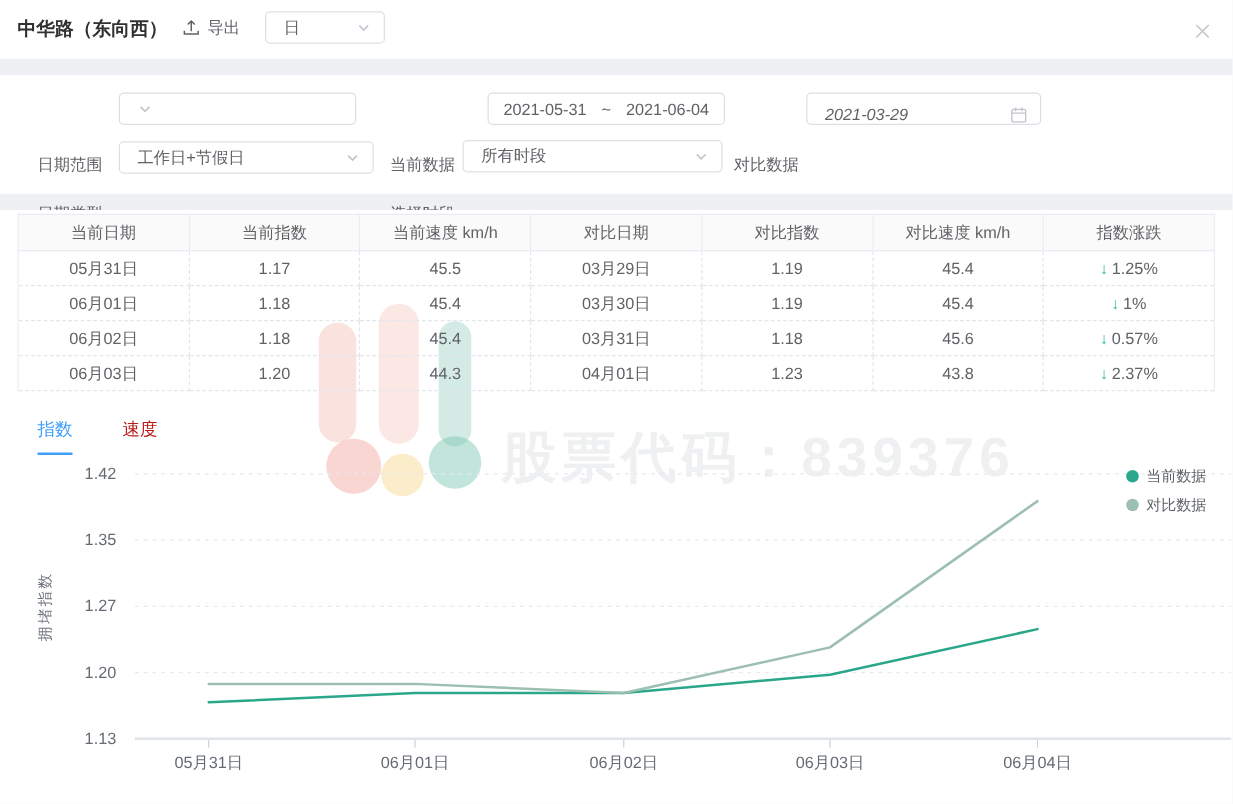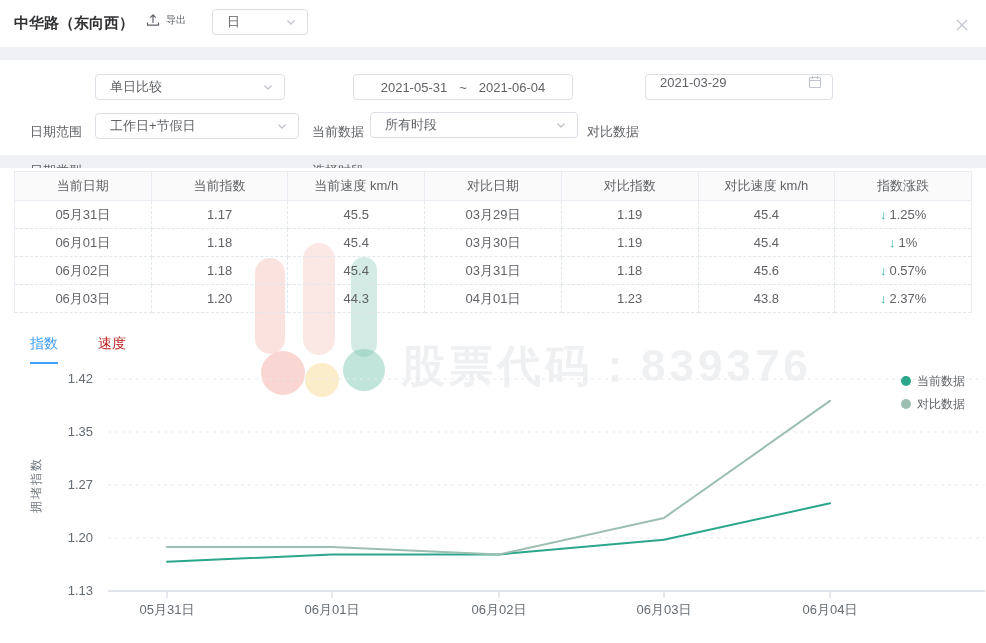--- a/index.html
+++ b/index.html
@@ -16,21 +16,21 @@
 
   
   .top-header { top:0; height:47px; }
   .page-title {
     position:absolute; left:14px; top:14px;
     font-size:15px; font-weight:700; color:#303133;
   }
   .export-btn {
     position:absolute; left:146px; top:13px;
     display:flex; align-items:center; gap:6px;
-    color:#5f6368; cursor:pointer; font-size:10px;
+    color:#5f6368; cursor:pointer; font-size:13px;
   }
   .sel-box {
     position:absolute; height:26px;
     border:1px solid #dcdfe6; border-radius:4px; background:#fff;
     display:flex; align-items:center;
     padding:0 10px 0 14px; color:#606266; font-size:13px;
   }
   .sel-box .sel-text { flex:1; }
   .period-select { left:212px; top:9px; width:96px; }
   .close-btn { position:absolute; right:16px; top:17px; width:16px; height:16px; cursor:pointer; }
@@ -42,22 +42,22 @@
 
   .date-range-box {
     position:absolute; height:26px;
     border:1px solid #dcdfe6; border-radius:4px; background:#fff;
     display:flex; align-items:center; justify-content:center; gap:12px;
     color:#606266; font-size:13px;
   }
   .date-box {
     position:absolute; height:26px;
     border:1px solid #dcdfe6; border-radius:4px; background:#fff;
-    display:flex; align-items:flex-start;
-    padding:0 10px 0 14px; color:#606266; font-size:13px;
+    display:flex; align-items:flex-end;
+    padding:0 10px 0 14px; color:#606266; font-size:13px;font-style:italic;
   }
   .date-box .sel-text { flex:1; }
 
   
   .content-panel { top:168px; height:475px; }
 
   
   .watermark { position:absolute; left:255px; top:75px; width:520px; height:160px; z-index:0; pointer-events:none; }
   .wm-shape { position:absolute; }
   .wm-bar1 { left:0;  top:15px; width:30px; height:96px;  border-radius:15px; background:rgba(243,178,168,.38); }
@@ -129,28 +129,27 @@
     <svg width="16" height="16" viewBox="0 0 16 16">
       <path d="M3 3 L13 13 M13 3 L3 13" stroke="#c3c7ce" stroke-width="1.4"></path>
     </svg>
   </div>
 </div>
 
 <div class="panel filter-panel">
 
   <span class="f-label f-row1" style="left:30px">日期范围</span>
   <div class="sel-box f-row1" style="left:95px; top:14px; width:190px;">
-    <span class="sel-text">单日比较</span>
     <svg width="12" height="12" viewBox="0 0 12 12">
       <polyline points="2.5,4.5 6,8 9.5,4.5" fill="none" stroke="#c0c4cc" stroke-width="1.3"></polyline>
     </svg>
   </div>
 
   <span class="f-label f-row1" style="left:312px">当前数据</span>
-  <div class="date-range-box" style="left:353px; top:14px; width:220px;">
+  <div class="date-range-box" style="left:390px; top:14px; width:190px;">
     <span>2021-05-31</span>
     <span>~</span>
     <span>2021-06-04</span>
   </div>
 
   <span class="f-label f-row1" style="left:587px">对比数据</span>
   <div class="date-box" style="left:645px; top:14px; width:188px;">
     <span class="sel-text">2021-03-29</span>
     <svg width="14" height="14" viewBox="0 0 14 14">
       <rect x="1.5" y="2.5" width="11" height="10" rx="1" fill="none" stroke="#c0c4cc" stroke-width="1.1"></rect>

